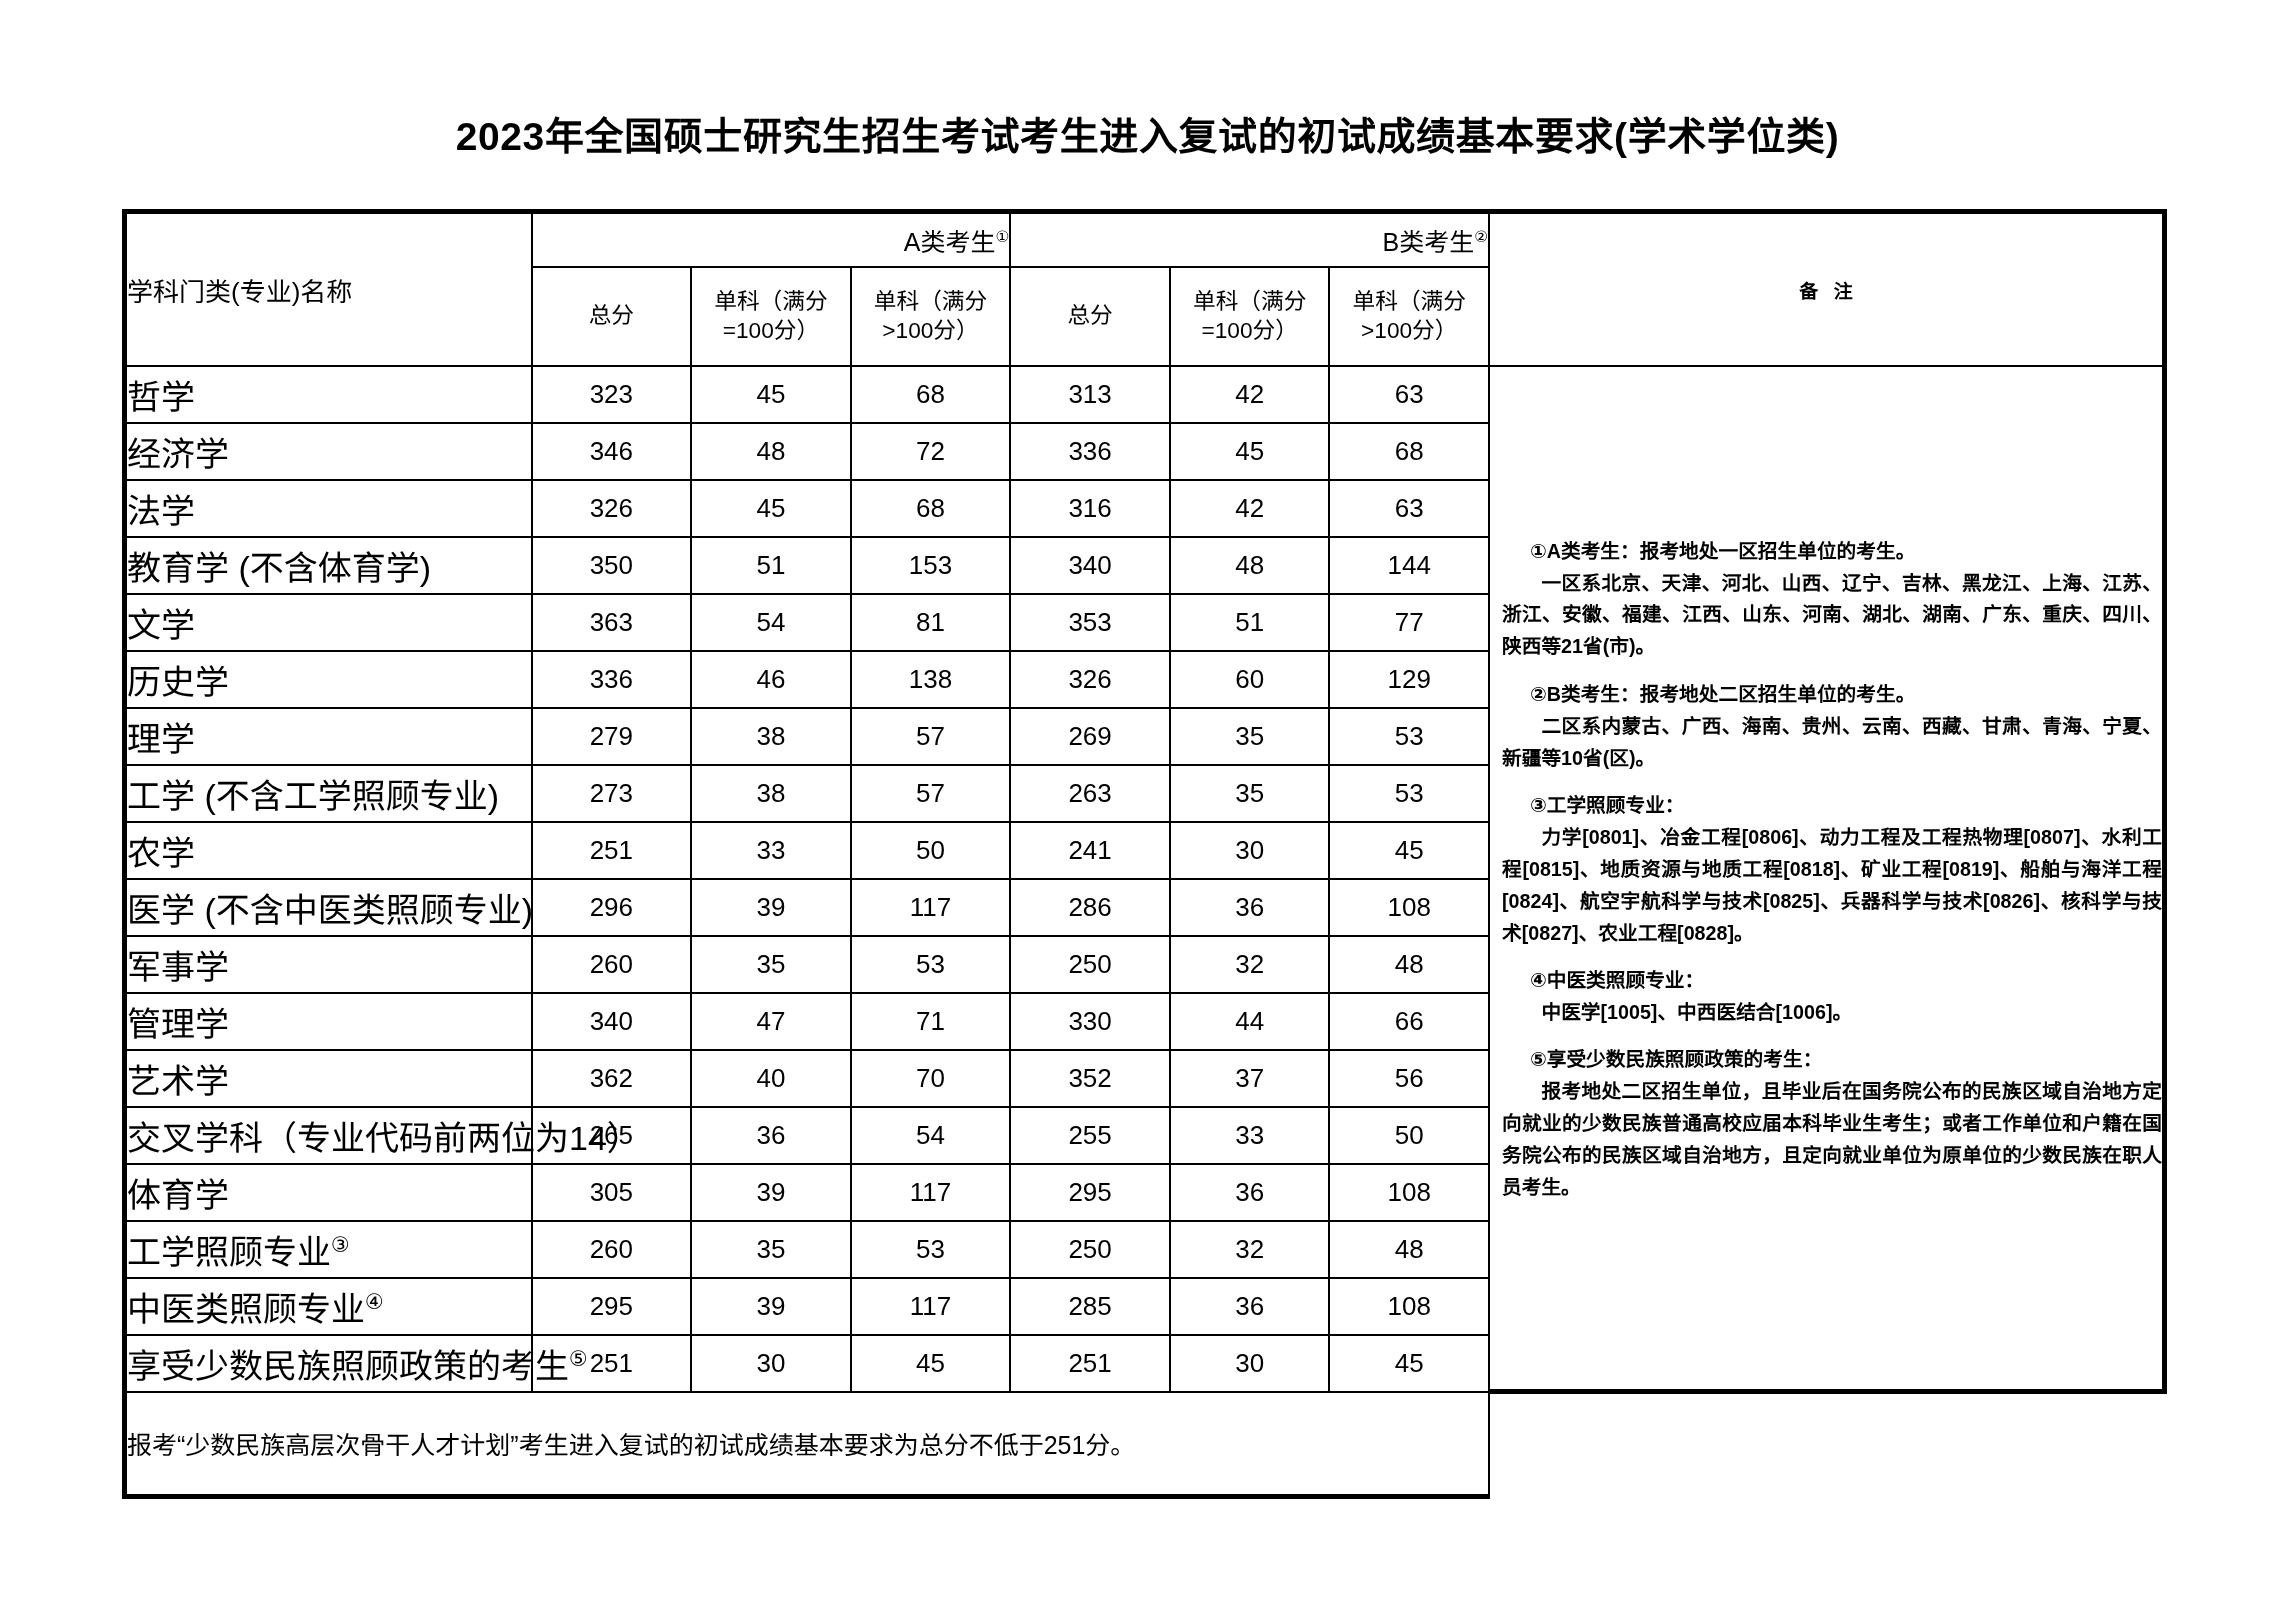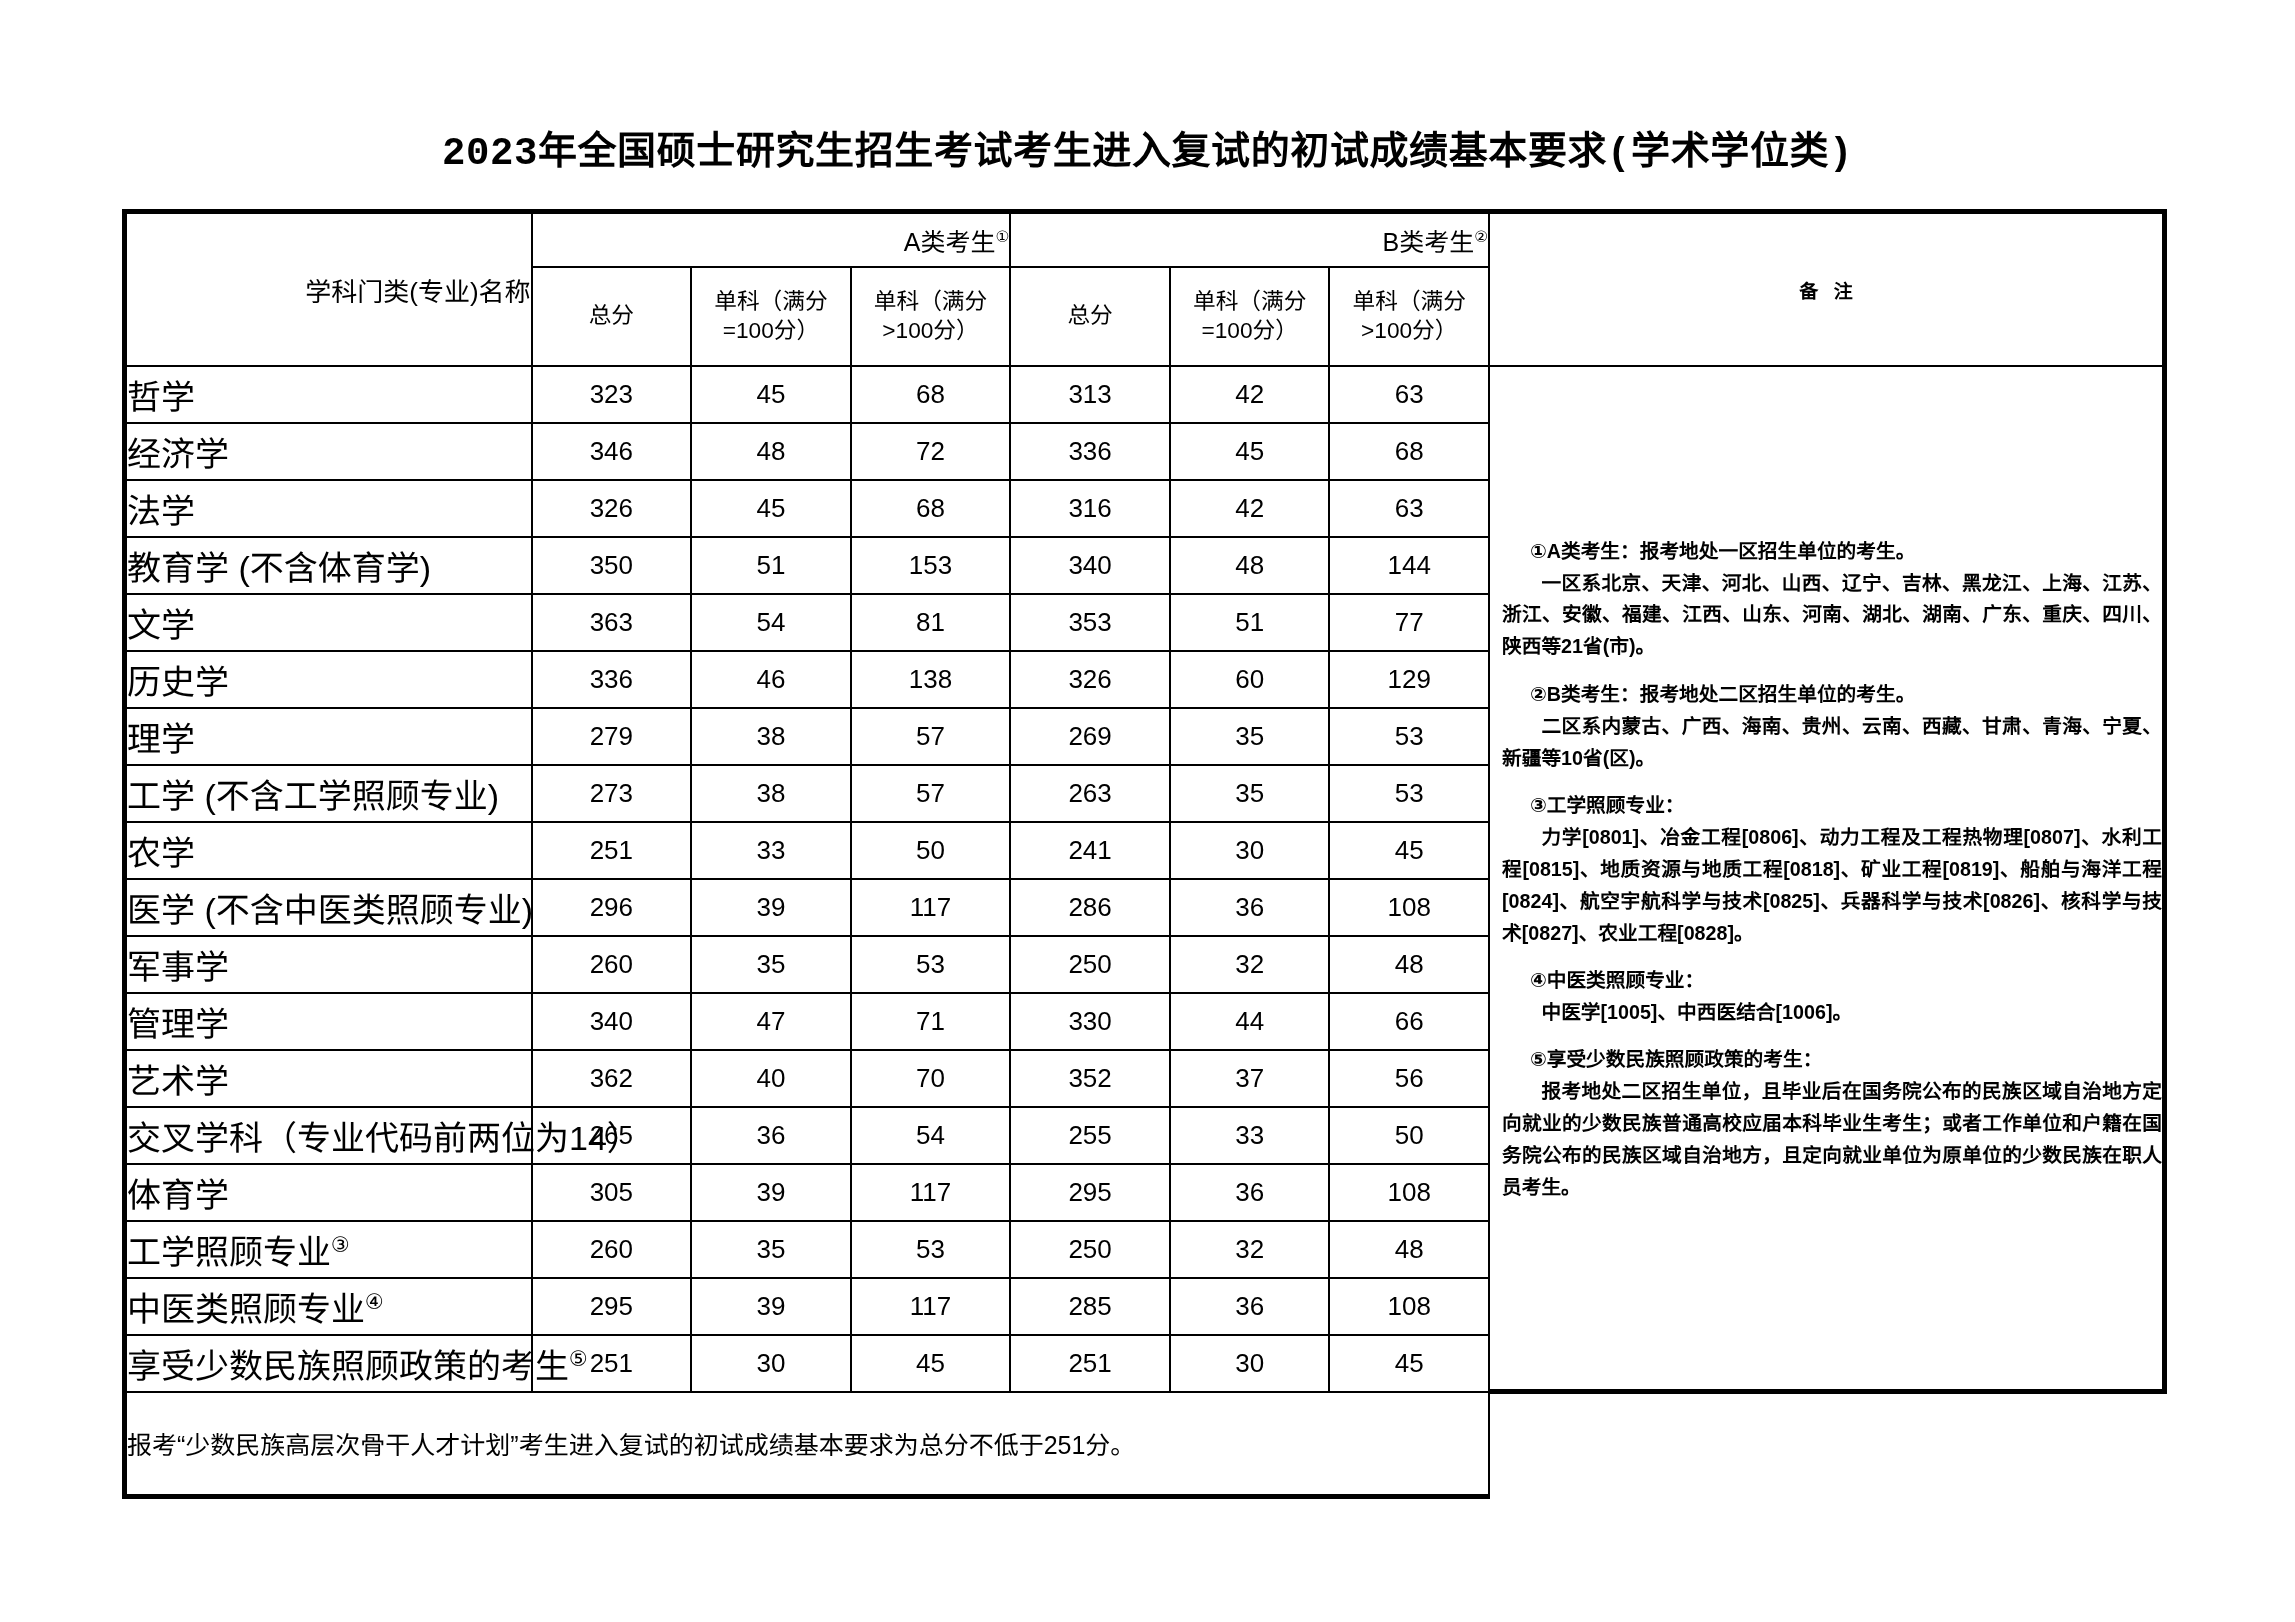--- a/index.html
+++ b/index.html
@@ -17,27 +17,27 @@
   }
   .page {
     position: absolute;
     left: 0; top: 0;
     width: 2295px; height: 1623px;
   }
 
   
   .doc-title {
     position: absolute;
-    left: 0; top: 119px;
+    left: 0; top: 105px;
     width: 2295px;
     text-align: center;
     font-size: 39px;
     font-weight: bold;
     letter-spacing: 0.6px;
-    font-family: Liberation Mono, monospace;
+    font-family: Liberation Sans, sans-serif;
     white-space: nowrap;
   }
 
   
   .table-wrap {
     position: absolute;
     left: 122px;
     top: 209px;
     width: 2045px;
   }
@@ -58,21 +58,21 @@
   .score-table .outer-t { border-top-width: 5.4px; }
   .score-table .outer-b { border-bottom-width: 5.4px; }
 
   
   col.c-subject { width: 352px; }
   col.c-num     { width: 138px; }
   col.c-note    { width: 584px; }
 
   
   .hd-subject {
-    text-align: right;
+    text-align: left;
     font-size: 26px;
     height: 154px;
     font-weight: normal;
   }
   .hd-group {
     text-align: right;
     font-size: 25px;
     height: 55px;
     font-weight: normal;
   }

